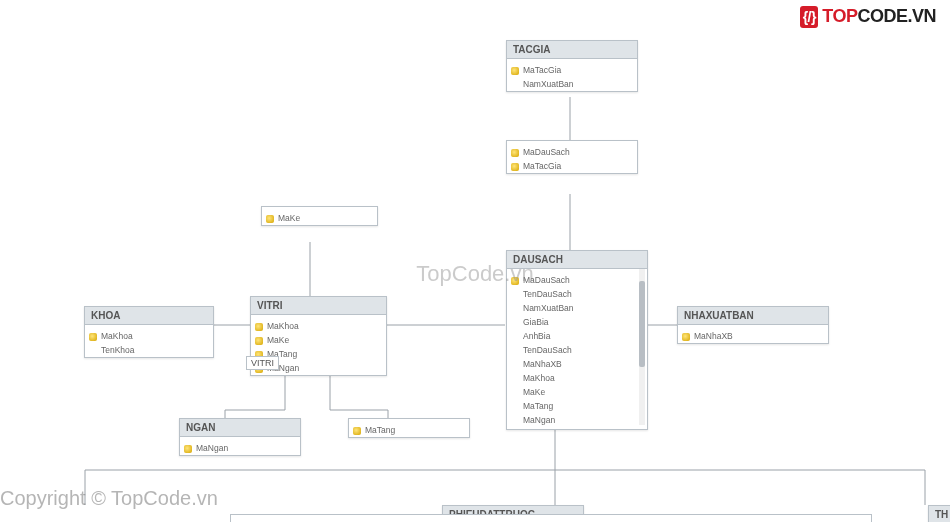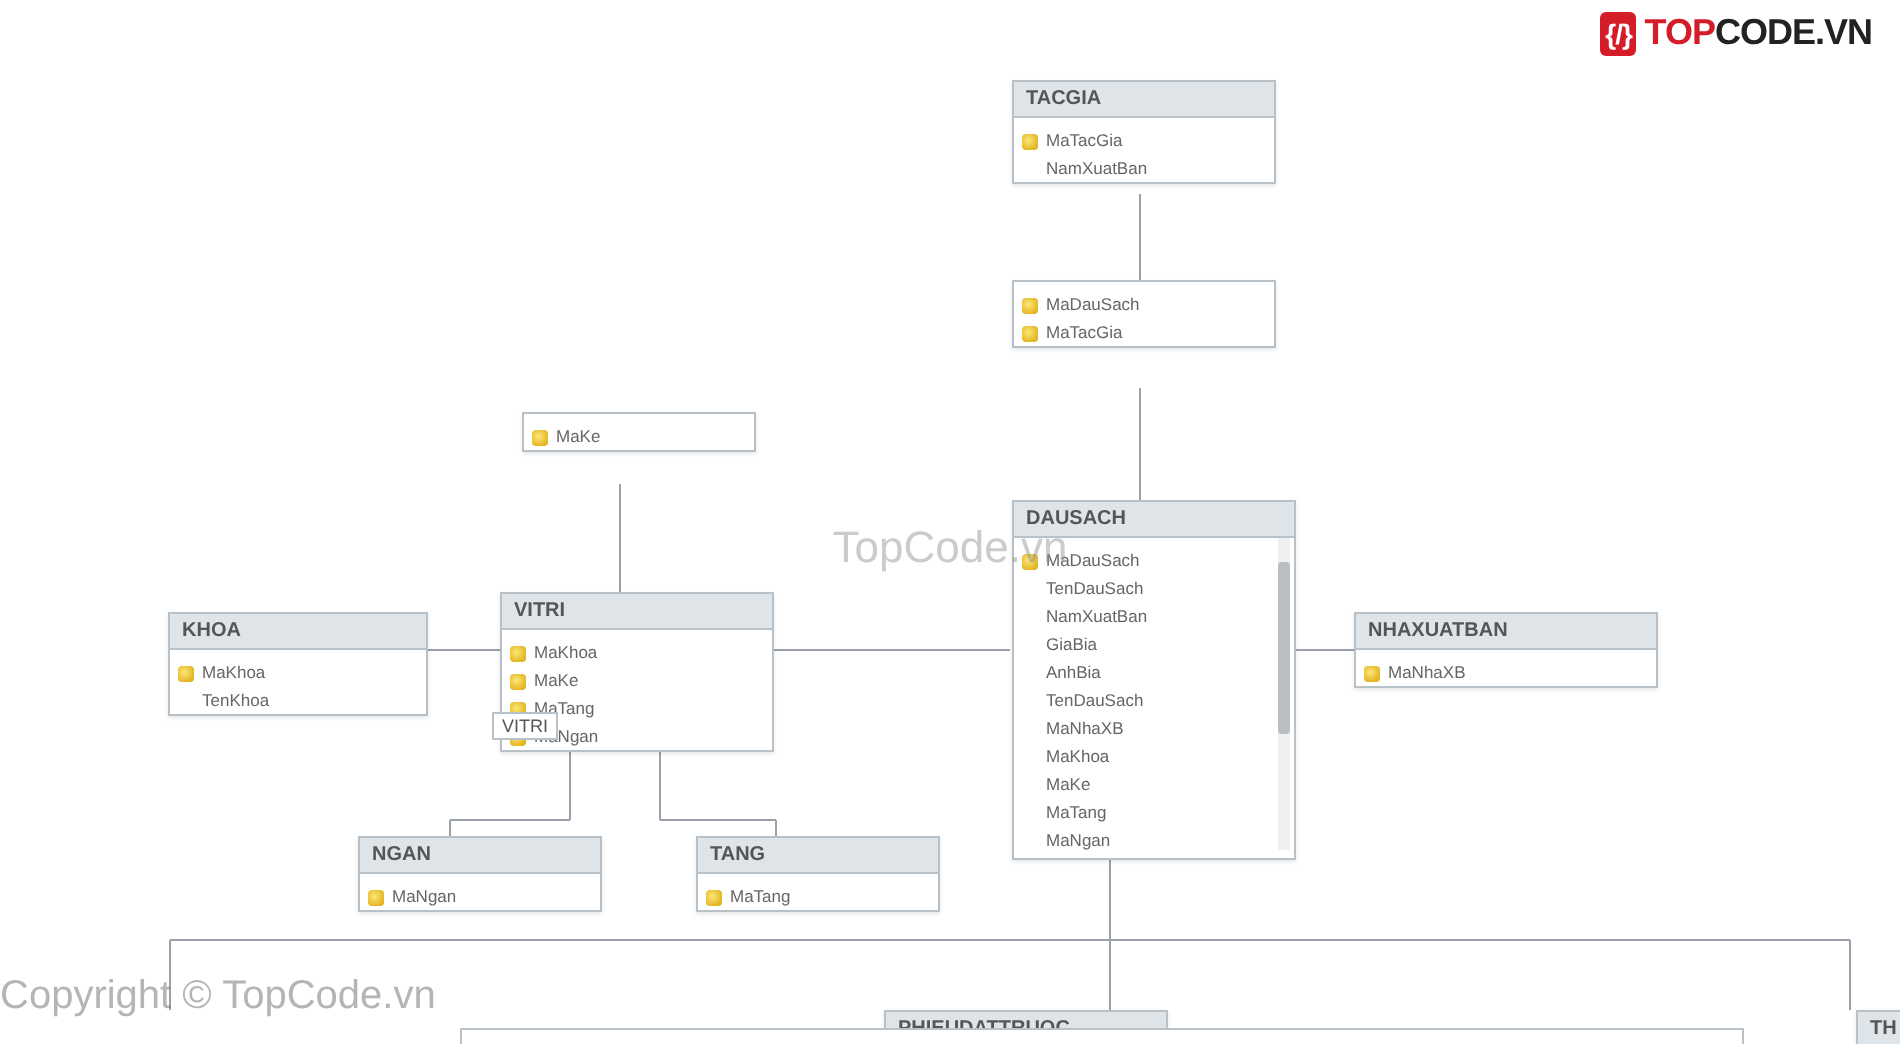--- a/index.html
+++ b/index.html
@@ -197,21 +197,20 @@
     <div class="hdr">NGAN</div>
     <div class="rows">
       <div class="row">
           <span class="key pk"></span>
           <span class="lbl">MaNgan</span>
         </div>
     </div>
   </div>
 
   <div class="entity" style="left:348px;top:418px;width:120px">
-    <div class="hdr">TANG</div>
     <div class="rows">
       <div class="row">
           <span class="key pk"></span>
           <span class="lbl">MaTang</span>
         </div>
     </div>
   </div>
 
   <div class="entity" style="left:442px;top:505px;width:140px">
     <div class="hdr">PHIEUDATTRUOC</div>

